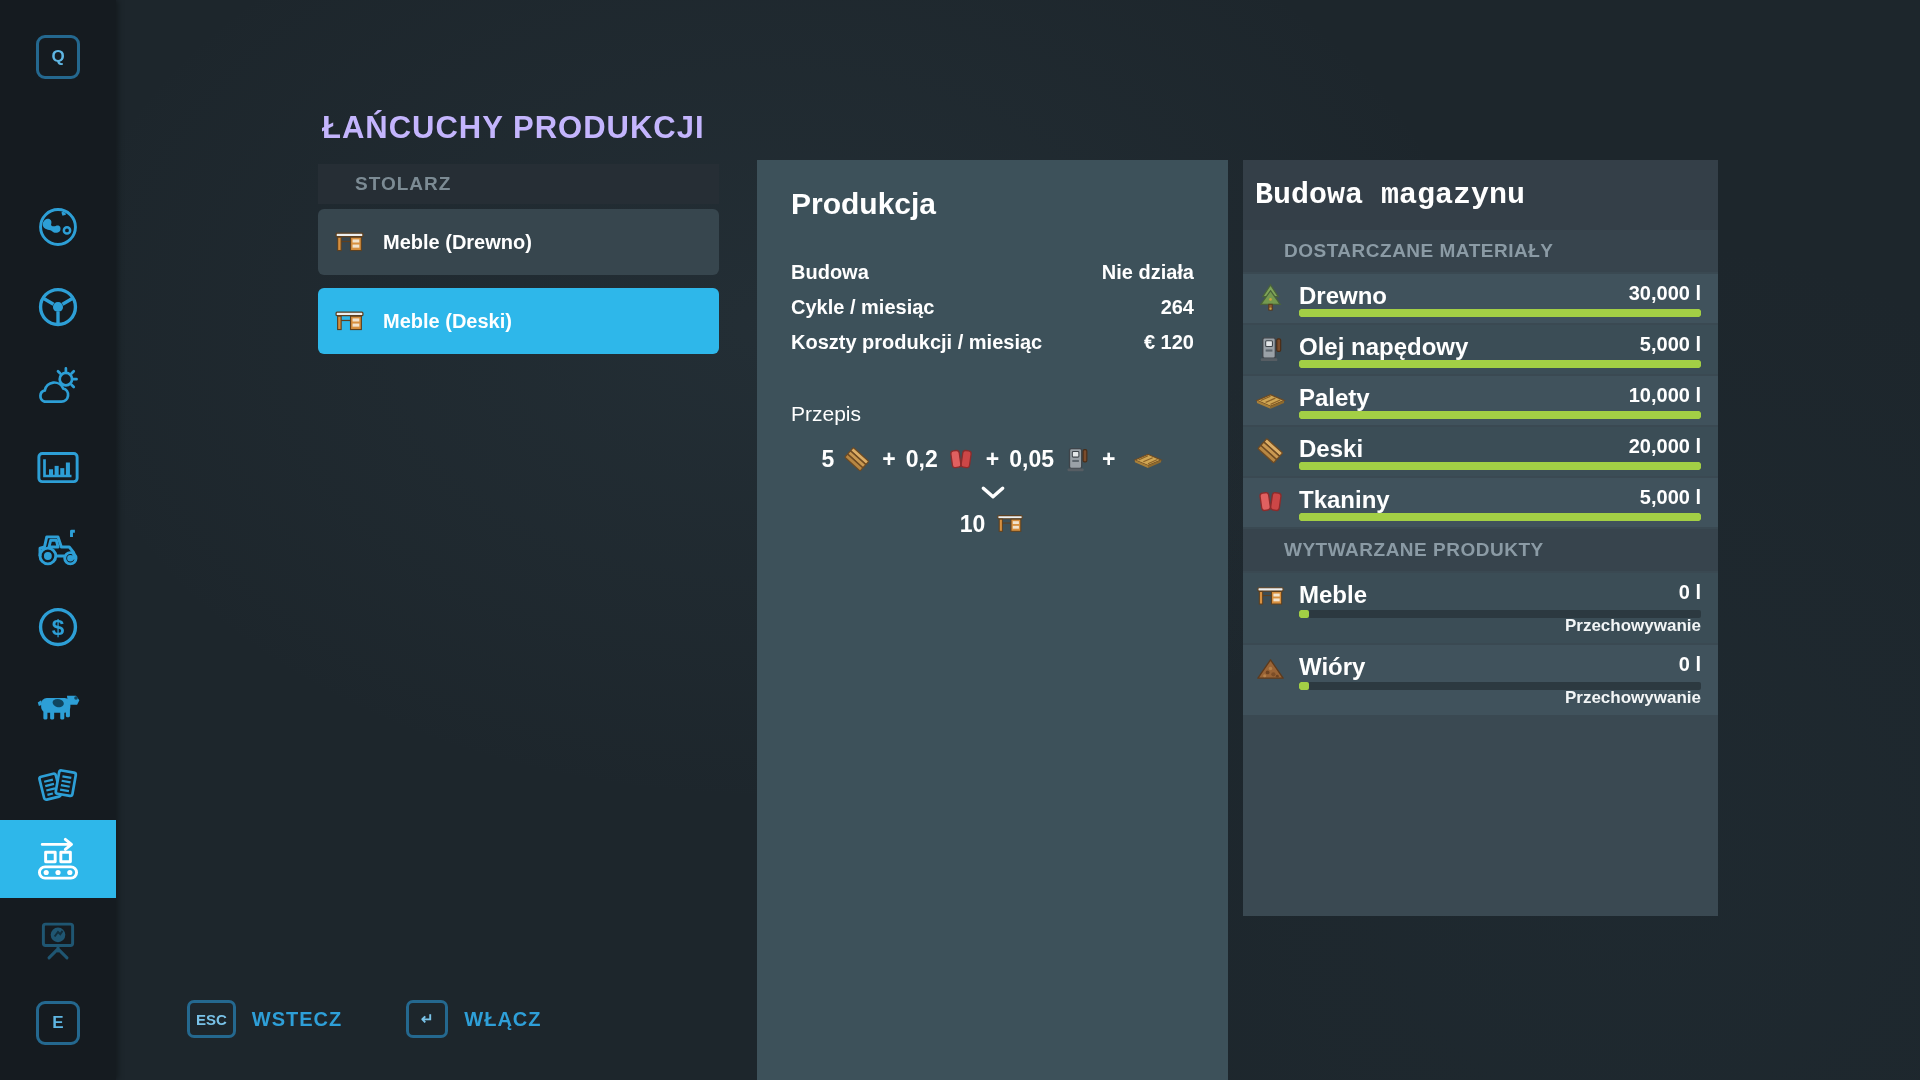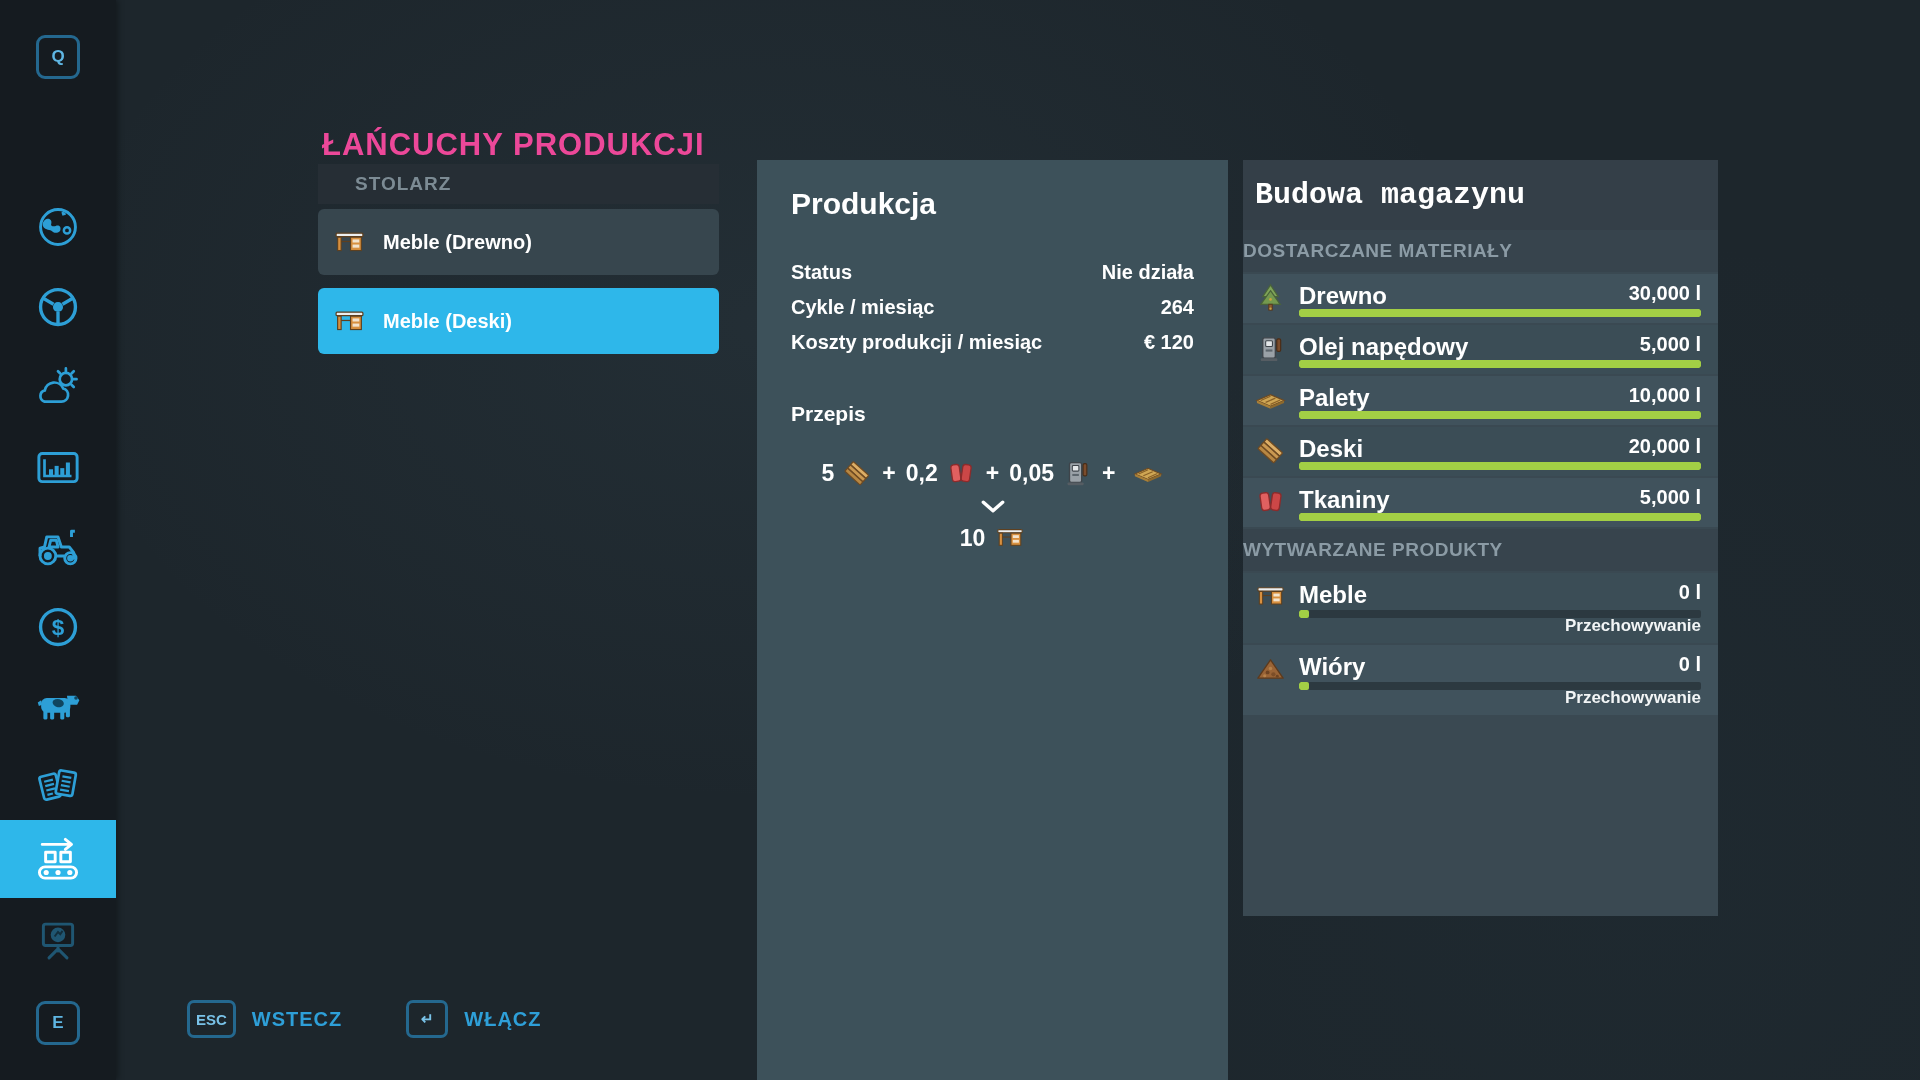--- a/index.html
+++ b/index.html
@@ -35,21 +35,21 @@
   .key-badge{
     width:44px; height:44px;
     border:3px solid #24688f; border-radius:9px;
     display:flex; align-items:center; justify-content:center;
     color:#5fb6e3; font-weight:bold; font-size:17px;
   }
 
   
   .page-title{
     position:absolute; left:322px; top:110px;
-    font-size:31px; font-weight:bold; color:#ec4899; letter-spacing:1px;margin-top:17px;
+    font-size:31px; font-weight:bold; color:#c4b5fd; letter-spacing:1px;
   }
 
   
   .chain-list{ position:absolute; left:318px; top:164px; width:401px; }
   .chain-group-header{
     height:40px; background:#262e35; margin-bottom:5px;
     display:flex; align-items:center; padding-left:37px;
     color:#7c8b94; font-size:19px; font-weight:bold; letter-spacing:1px;
   }
   .chain-row{
@@ -65,21 +65,21 @@
   
   .panel-production{
     position:absolute; left:757px; top:160px; width:471px; height:954px;
     background:#3d515a; padding:27px 34px;
   }
   .panel-title{ font-size:30px; font-weight:bold; margin-bottom:40px; }
   .stat-row{
     display:flex; justify-content:space-between;
     font-size:20px; font-weight:bold; margin-bottom:12px; color:#fff;
   }
-  .recipe-heading{ font-size:21px; font-weight:bold; margin:48px 0 32px; }
+  .recipe-heading{ font-size:21px; font-weight:normal; margin:48px 0 18px; }
   .recipe-line{
     display:flex; align-items:center; justify-content:center; gap:8px;
     font-size:23px; font-weight:bold;
   }
   .recipe-line svg, .recipe-output svg{ width:30px; height:30px; }
   .recipe-plus{ margin:0 2px; }
   .recipe-chevron{ display:flex; justify-content:center; margin:11px 0 9px; }
   .recipe-output{
     display:flex; align-items:center; justify-content:center; gap:10px;
     font-size:23px; font-weight:bold;
@@ -90,21 +90,21 @@
     position:absolute; left:1243px; top:160px; width:475px; height:756px;
     background:#3a4952;
   }
   .storage-header{
     height:70px; background:#343f48;
     display:flex; align-items:center; padding-left:12px;
     font-size:30px; font-weight:bold;font-family:Liberation Mono, monospace;
   }
   .section-header{
     height:42px; background:#37444d; margin-bottom:2px;
-    display:flex; align-items:center; 
+    display:flex; align-items:center; padding-left:41px;
     color:#8b9ba5; font-size:19px; font-weight:bold; letter-spacing:0.5px;
   }
   .mat-row{ position:relative; height:49px; margin-bottom:2px; }
   .mat-row.alt-a{ background:#40525c; }
   .mat-row.alt-b{ background:#3b4d56; }
   .mat-row svg.item-ic{ position:absolute; left:12px; top:8px; width:31px; height:31px; }
   .mat-name{ position:absolute; left:56px; top:8px; font-size:24px; font-weight:bold; }
   .mat-value{ position:absolute; right:17px; top:8px; font-size:20px; font-weight:bold; }
   .mat-bar{
     position:absolute; left:56px; right:17px; bottom:6px; height:8px;
@@ -356,21 +356,21 @@
         <use href="#i-furniture"></use>
       </svg>
     <span>Meble (Deski)</span>
   </div>
 </div>
 
 <div class="panel-production">
   <div class="panel-title">Produkcja</div>
 
   <div class="stat-row">
-    <span>Status</span>
+    <span>Budowa</span>
     <span>Nie działa</span>
   </div>
   <div class="stat-row">
     <span>Cykle / miesiąc</span>
     <span>264</span>
   </div>
   <div class="stat-row">
     <span>Koszty produkcji / miesiąc</span>
     <span>€ 120</span>
   </div>

